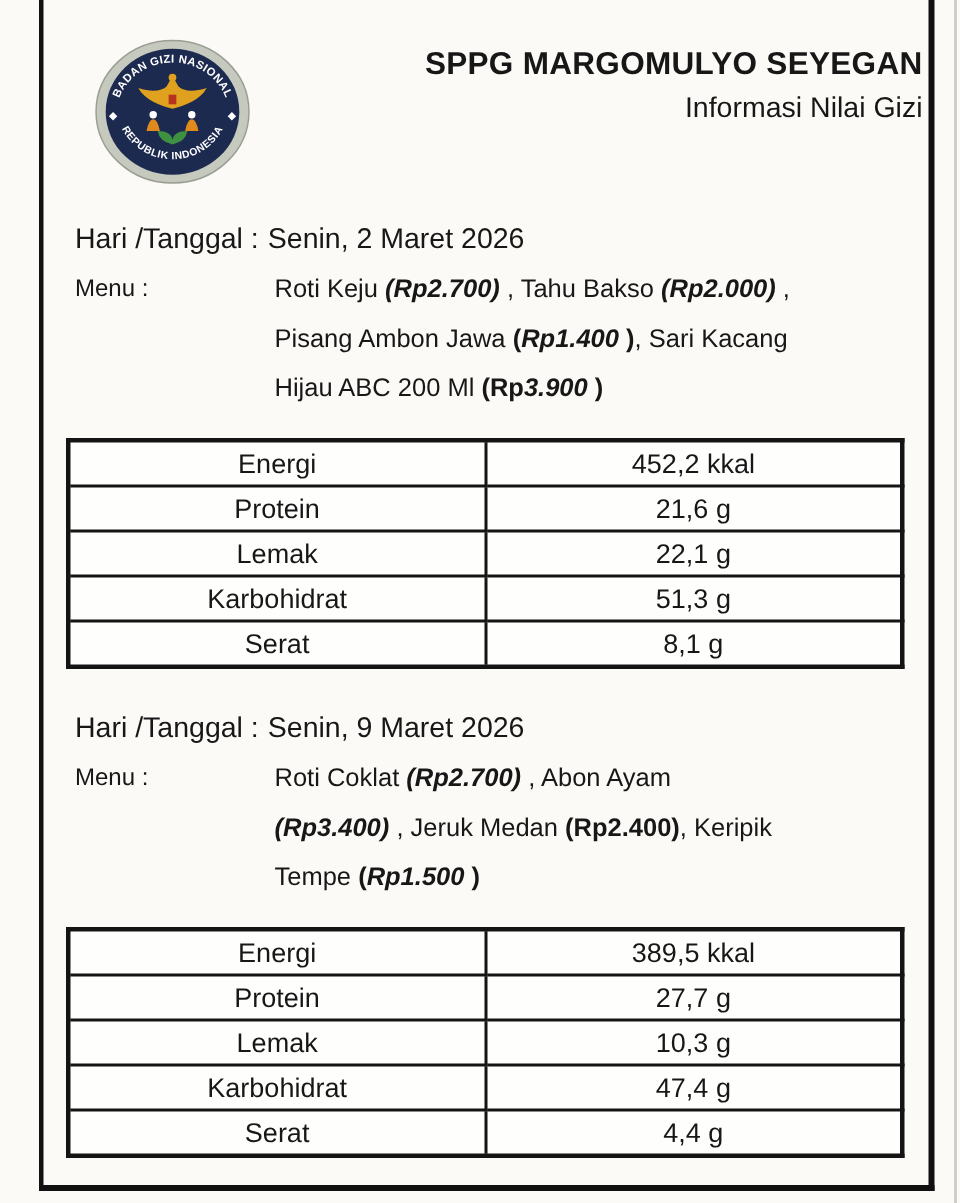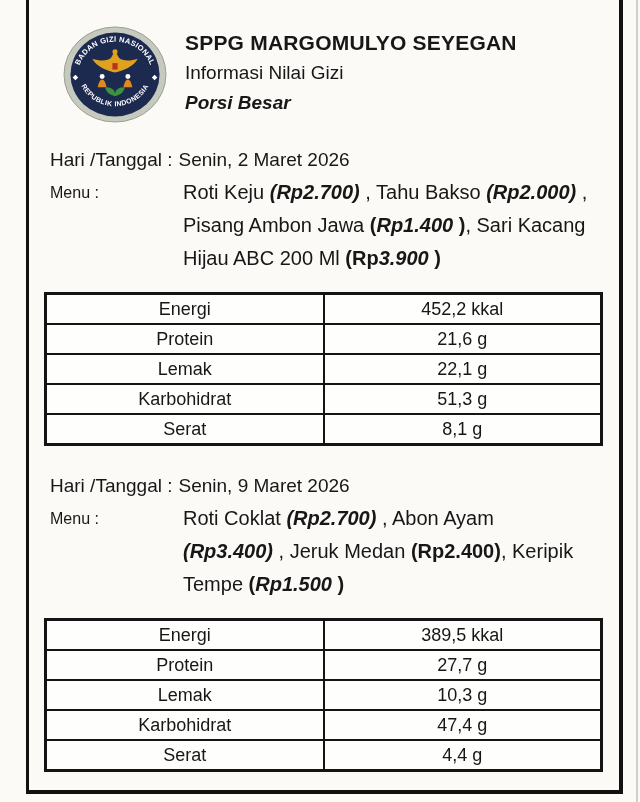--- a/index.html
+++ b/index.html
@@ -11,29 +11,29 @@
   
   .frame{
     position:absolute;left:26px;top:-4px;width:597px;height:798px;
     border-left:3px solid #111;border-right:4px solid #111;border-bottom:4px solid #111;
     box-sizing:border-box;pointer-events:none;
   }
   .photo-edge{
     position:absolute;right:2px;top:0;width:2px;height:802px;background:#cfcfc9;
   }
   .logo{position:absolute;left:62px;top:26px;width:106px;height:97px;}
-  .header-text{position:absolute;left:185px;top:27px;width:430px;text-align:left;}
+  .header-text{position:absolute;left:185px;top:27px;width:430px;text-align:right;}
   .org{font-size:21px;font-weight:700;line-height:31px;letter-spacing:.2px;}
   .subtitle{font-size:19px;line-height:30px;}
   .porsi{font-size:19px;font-weight:700;font-style:italic;line-height:30px;}
 
   .date-line{position:absolute;left:50px;font-size:19px;line-height:33px;white-space:nowrap;}
   .date-value{margin-left:6px;}
   .menu-label{position:absolute;left:50px;font-size:16px;line-height:33px;}
-  .menu-lines{position:absolute;left:183px;font-size:20px;line-height:33px;}
+  .menu-lines{position:absolute;left:183px;font-size:17px;line-height:33px;}
   .mline{white-space:nowrap;height:33px;}
   .seg-r{font-weight:400;}
   .seg-b{font-weight:700;}
   .seg-bi{font-weight:700;font-style:italic;}
 
   .s0-date{top:143px;} .s0-menu{top:176px;}
   .s1-date{top:469px;} .s1-menu{top:502px;}
 
   .ntable{position:absolute;left:44px;width:559px;border-collapse:collapse;table-layout:fixed;
           border:3px solid #141414;background:#fefefd;}
@@ -70,21 +70,20 @@
     <path d="M34.5 62 q1.5 -8 4.5 -8 q3 0 4.5 8 z" fill="#e08a1e"></path>
     <circle cx="65" cy="51" r="2.5" fill="#ffffff"></circle>
     <path d="M60.5 62 q1.5 -8 4.5 -8 q3 0 4.5 8 z" fill="#e08a1e"></path>
   </g>
   <path d="M52 71 q-9 -2 -10 -9 q9 0 10 6 q1 -6 10 -6 q-1 7 -10 9 z" fill="#3d9140"></path>
 </svg>
 
 <div class="header-text">
   <div class="org">SPPG MARGOMULYO SEYEGAN</div>
   <div class="subtitle">Informasi Nilai Gizi</div>
-  <div class="porsi">Porsi Besar</div>
 </div>
 
 <div class="date-line s0-date">
   <span>Hari /Tanggal :</span><span class="date-value">Senin, 2 Maret 2026</span>
 </div>
 <div class="menu-label s0-menu">Menu :</div>
 <div class="menu-lines s0-menu">
   <div class="mline"><span class="seg-r">Roti Keju </span><span class="seg-bi">(Rp2.700)</span><span class="seg-r"> , Tahu Bakso </span><span class="seg-bi">(Rp2.000)</span><span class="seg-r"> ,</span></div>
   <div class="mline"><span class="seg-r">Pisang Ambon Jawa </span><span class="seg-b">(</span><span class="seg-bi">Rp1.400</span><span class="seg-b"> )</span><span class="seg-r">, Sari Kacang</span></div>
   <div class="mline"><span class="seg-r">Hijau ABC 200 Ml </span><span class="seg-b">(Rp</span><span class="seg-bi">3.900</span><span class="seg-b"> )</span></div>

